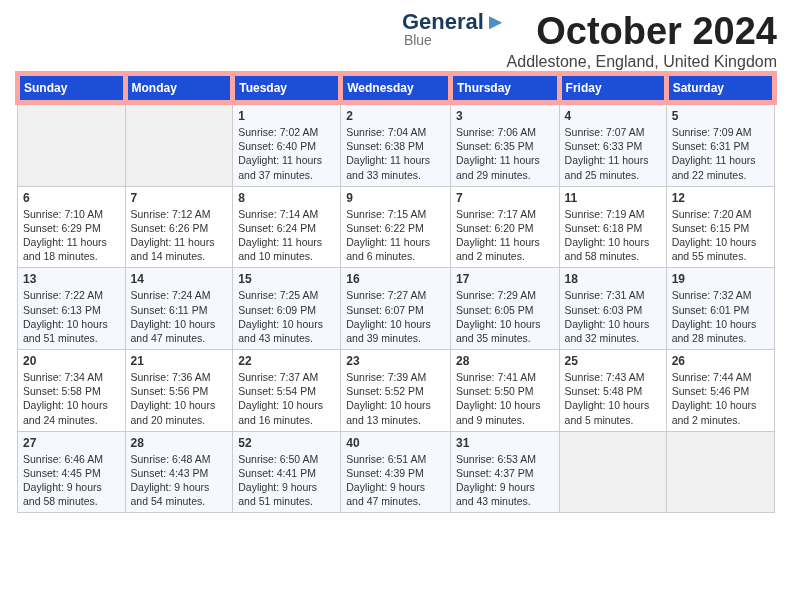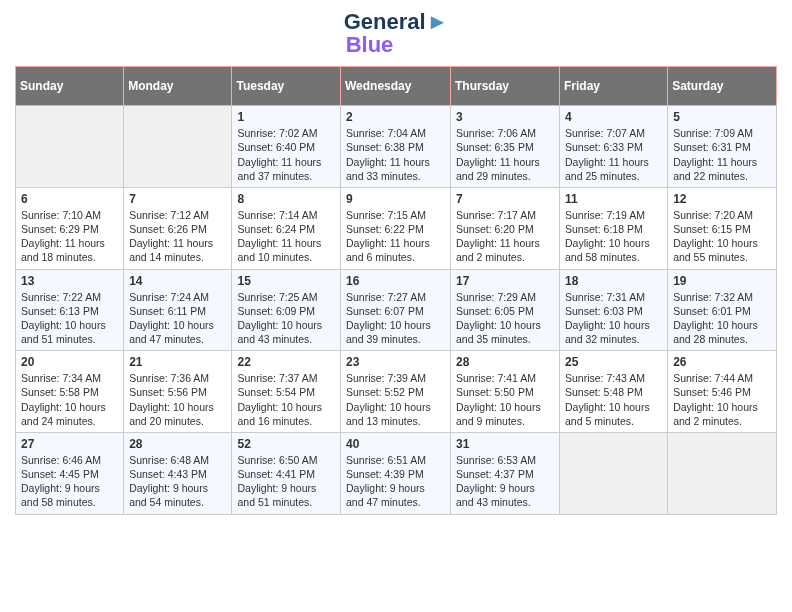--- a/index.html
+++ b/index.html
@@ -6,43 +6,43 @@
     body {
       font-family: Arial, sans-serif;
       background: #fff;
       width: 792px;
       min-height: 612px;
       padding: 10px 15px;
     }
     .header {
       display: flex;
       align-items: flex-start;
-      justify-content: center;
-      margin-bottom: 8px;
+      justify-content: flex-end;
+      margin-bottom: 0;
     }
     .logo {
       display: flex;
       flex-direction: column;
       align-items: flex-start;
     }
     .title-block {
       text-align: right;
     }
     table {
       width: 100%;
       border-collapse: collapse;
       font-size: 11px;
     }
     thead tr th {
-      background: #737373;
+      background: #1d4ed8;
       color: #fff;
       font-size: 12px;
       font-weight: bold;
-      padding: 12px 4px;
-      border: 1px solid #fca5a5;
+      padding: 5px 4px;
+      border: 5px solid #fca5a5;
       text-align: left;
     }
     tbody tr td {
       border: 1px solid #ccc;
       vertical-align: top;
       padding: 4px 5px;
       width: 113px;
       min-height: 70px;
       height: 80px;
       color: #333;
@@ -73,22 +73,26 @@
 <body>
 
 <div class="header">
   <div class="logo">
     <div style="display:flex; align-items:center;">
       <span style="font-size:22px; font-weight:bold; color:#1a3a5c; line-height:1.1;">
         <span style="color:#1a3a5c;">General</span><span style="color:#4a90c4; margin-left:1px;">►</span>
       </span>
     </div>
     <div style="display:flex; align-items:center; margin-top:-2px;">
-      <span style="font-size:22px; font-weight:bold; color:#8b5cf6; margin-left:2px;">Blue</span>
+      <span style="font-size:14px; font-weight:normal; color:#737373; margin-left:2px;">Blue</span>
     </div>
+  </div>
+  <div class="title-block">
+    <div style="font-size:38px; font-weight:bold; color:#222;">October 2024</div>
+    <div style="font-size:16px; color:#444;">Addlestone, England, United Kingdom</div>
   </div>
 </div>
 
 <table>
   <thead>
     <tr>
       <th>Sunday</th>
       <th>Monday</th>
       <th>Tuesday</th>
       <th>Wednesday</th>

